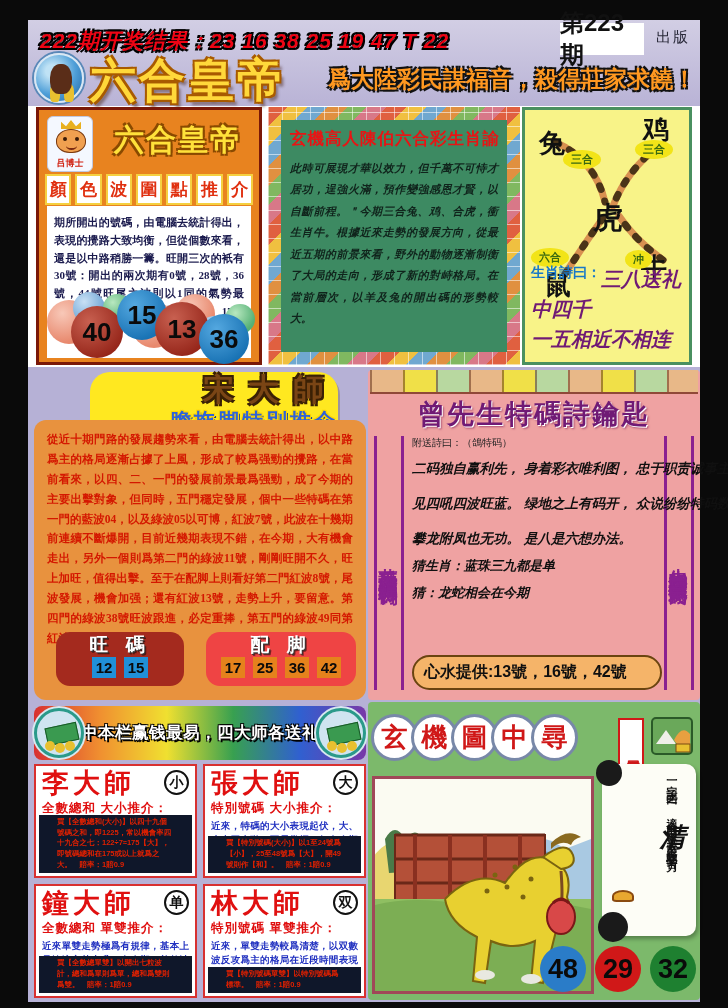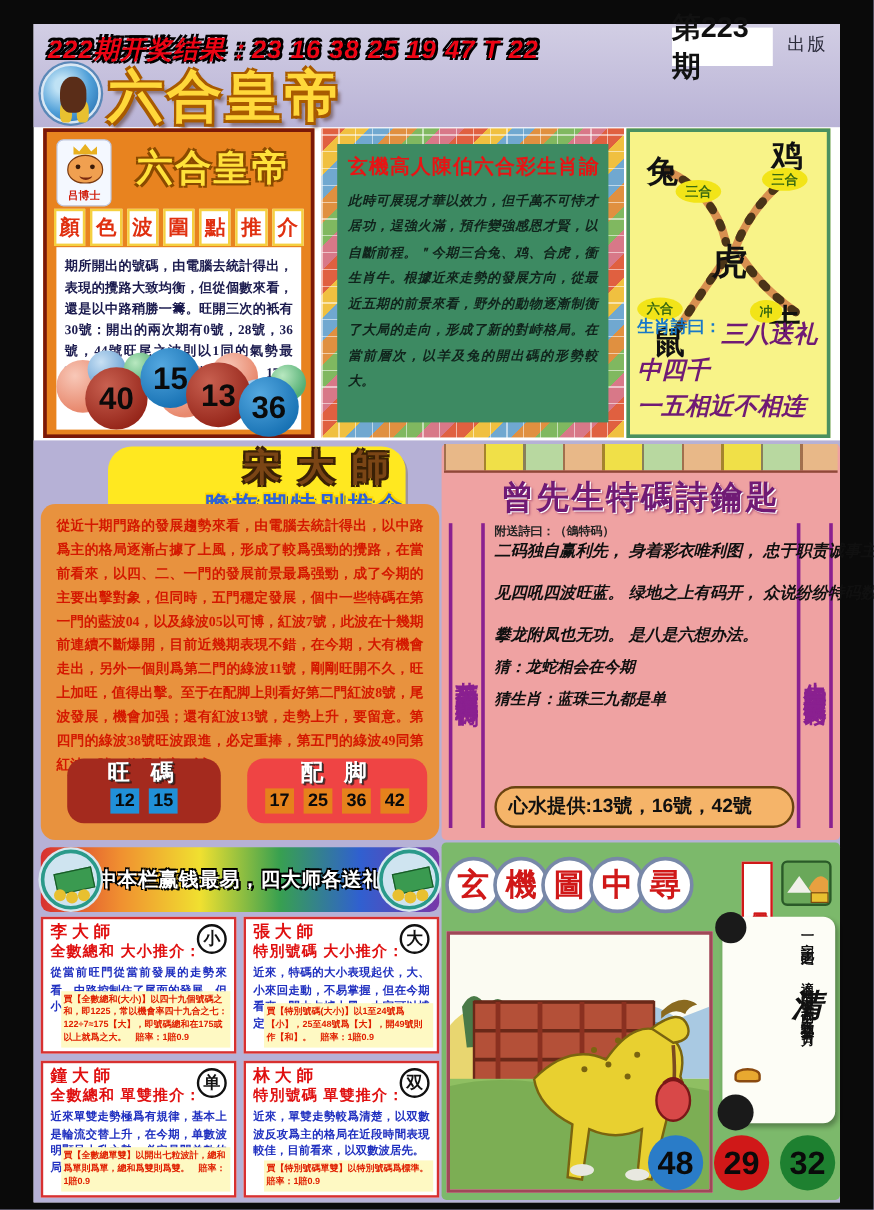--- a/index.html
+++ b/index.html
@@ -111,48 +111,48 @@
       repeating-linear-gradient(90deg, #e8b888 0 33px, #f0e048 33px 66px, #b8d8a0 66px 99px);
     border-bottom:2px solid #904838; }
   .p-poem h2 { position:absolute; left:0; top:26px; width:100%; text-align:center; font-size:27px; font-weight:bold;
     font-family:"Liberation Serif",serif; color:#701a75; letter-spacing:2px;
     text-shadow:1px 1px 0 #fff,2px 2px 2px rgba(120,20,80,.55); }
   .vbar { position:absolute; top:66px; bottom:10px; width:30px; writing-mode:vertical-rl; text-orientation:upright;
     font-size:19px; font-weight:bold; color:#8a2090; font-family:"Liberation Serif",serif; letter-spacing:2px;
     border-left:3px solid #8a2090; border-right:3px solid #8a2090; text-align:center; }
   .vbar-l { left:6px; } .vbar-r { right:6px; }
   .poemmid { position:absolute; left:44px; top:66px; width:244px; }
-  .poemmid .intro { font-size:10px; font-weight:bold; color:#222; }
+  .poemmid .intro { font-size:10px; font-weight:normal; color:#222; margin-bottom:10px; }
   .poemgrid { display:grid; grid-template-columns:1fr 1fr 1fr; row-gap:17px; column-gap:4px; }
   .poemgrid span { font-size:13.5px; font-style:italic; font-weight:bold; color:#101010; font-family:"Liberation Serif",serif; white-space:nowrap; }
   .guess { font-size:13px; font-style:italic; font-weight:bold; color:#101010; font-family:"Liberation Serif",serif; margin-top:9px; }
   .tipbox { position:absolute; left:44px; bottom:10px; width:250px; background:#f5b469; border:2px solid #6a4410;
     border-radius:18px; padding:5px 10px; font-size:16px; font-weight:bold; color:#101010; white-space:nowrap; }
 
   
   .mbanner { position:absolute; left:6px; top:686px; width:332px; height:54px; border-radius:8px;
     background:linear-gradient(90deg,#d83030,#f09030,#f0e030,#38a050,#3060d0,#7838a8); display:flex; align-items:center; justify-content:center; }
   .mbanner .btxt { font-size:16.5px; font-weight:bold; color:#fff; white-space:nowrap; letter-spacing:0.5px;
     text-shadow:-1px -1px 0 #000,1px -1px 0 #000,-1px 1px 0 #000,2px 2px 0 #000; }
   .moneyc { position:absolute; top:2px; width:50px; height:50px; border-radius:50%; background:#cfe4f0;
     border:3px solid #2a9a8a; box-shadow:0 0 0 2px #d8e8f0; }
   .moneyc::before { content:""; position:absolute; left:9px; top:14px; width:30px; height:16px; background:#3a9a50;
     border:1px solid #185a28; transform:rotate(-12deg); }
   .moneyc::after { content:""; position:absolute; left:8px; top:30px; width:10px; height:10px; border-radius:50%;
     background:#e8c030; box-shadow:10px 2px 0 #e8c030, 20px 0 0 #e8c030; }
   .mc-l { left:0px; } .mc-r { right:0px; }
   .mgrid { position:absolute; left:6px; top:744px; width:332px; display:grid; grid-template-columns:1fr 1fr; gap:6px; }
   .mbox { background:#fff; border:2px solid #d83030; height:114px; padding:3px 6px; position:relative; overflow:hidden; }
-  .mbox .mname { font-size:14px; font-weight:bold; color:#e01010; letter-spacing:4px; line-height:1.1; }
+  .mbox .mname { font-size:27px; font-weight:bold; color:#e01010; letter-spacing:4px; line-height:1.1; }
   .mbadge { position:absolute; right:6px; top:4px; width:25px; height:25px; border:2px solid #111; border-radius:50%;
     display:flex; align-items:center; justify-content:center; font-size:14px; font-weight:bold; color:#111; background:#fff; }
   .mbox .msub { font-size:12.5px; font-weight:bold; color:#e01010; letter-spacing:1px; margin:1px 0 2px 0; white-space:nowrap; }
   .mbox .mbody { font-size:9.5px; font-weight:bold; color:#2030c0; line-height:1.5; text-align:justify; }
-  .mbox .mnote { position:absolute; left:3px; right:3px; bottom:3px; background:#fef9c3; color:#e02000;
-    font-size:7.5px; font-weight:bold; line-height:1.45; padding:2px 2px;margin-left:12px; }
+  .mbox .mnote { position:absolute; left:3px; right:3px; bottom:3px; background:#0f172a; color:#e02000;
+    font-size:7.5px; font-weight:bold; line-height:1.45; padding:2px 18px; }
 
   
   .p-pic { position:absolute; left:340px; top:682px; width:332px; height:298px; background:#7cb96b; border-radius:4px; }
   .cloudrow { position:absolute; left:10px; top:12px; display:flex; }
   .cloud { width:47px; height:47px; border-radius:50%; background:#fff; border:3px solid #7888a8; margin-left:-7px;
     display:flex; align-items:center; justify-content:center; font-size:26px; font-weight:bold; color:#d01818;
     font-family:"Liberation Serif",serif; }
   .treasure { position:absolute; left:250px; top:16px; width:26px; height:64px; background:#fff; border:2px solid #d01818;
     writing-mode:vertical-rl; text-orientation:upright; text-align:center; font-size:13px; font-weight:bold; color:#d01818; }
   .painticon { position:absolute; right:6px; top:12px; width:44px; height:44px; }
@@ -174,20 +174,21 @@
 <body>
 
 <div class="page">
 
   <div class="masthead">
     <div class="result">222期开奖结果：23 16 38 25 19 47 T 22</div>
     <div class="issuebox">第223期</div>
     <div class="publish">出版</div>
     <div class="logo"></div>
     <div class="bigtitle">六合皇帝</div>
+    <div class="slogan">爲大陸彩民謀福音，殺得莊家求饒！</div>
   </div>
 
   <div class="p-color">
     <div class="mascot">
       <div class="crown"></div>
       <div class="face"></div>
       <div class="mlabel">吕博士</div>
     </div>
     <div class="ptitle">六合皇帝</div>
     <div class="charrow">
@@ -289,22 +290,22 @@
       <div class="poemgrid">
         <span>二码独自赢利先，</span>
         <span>身着彩衣唯利图，</span>
         <span>忠于职责诚事主。</span>
         <span>见四吼四波旺蓝。</span>
         <span>绿地之上有码开，</span>
         <span>众说纷纷特码数，</span>
         <span>攀龙附凤也无功。</span>
         <span>是八是六想办法。</span>
       </div>
+      <div class="guess">猜生肖：蓝珠三九都是单</div>
       <div class="guess">猜：龙蛇相会在今期</div>
-      <div class="guess">猜生肖：蓝珠三九都是单</div>
     </div>
     <div class="tipbox">心水提供:13號，16號，42號</div>
   </div>
 
   <div class="mbanner">
     <div class="moneyc mc-l"></div>
     <div class="btxt">彩地中本栏赢钱最易，四大师各送礼一份</div>
     <div class="moneyc mc-r"></div>
   </div>
   <div class="mgrid">

